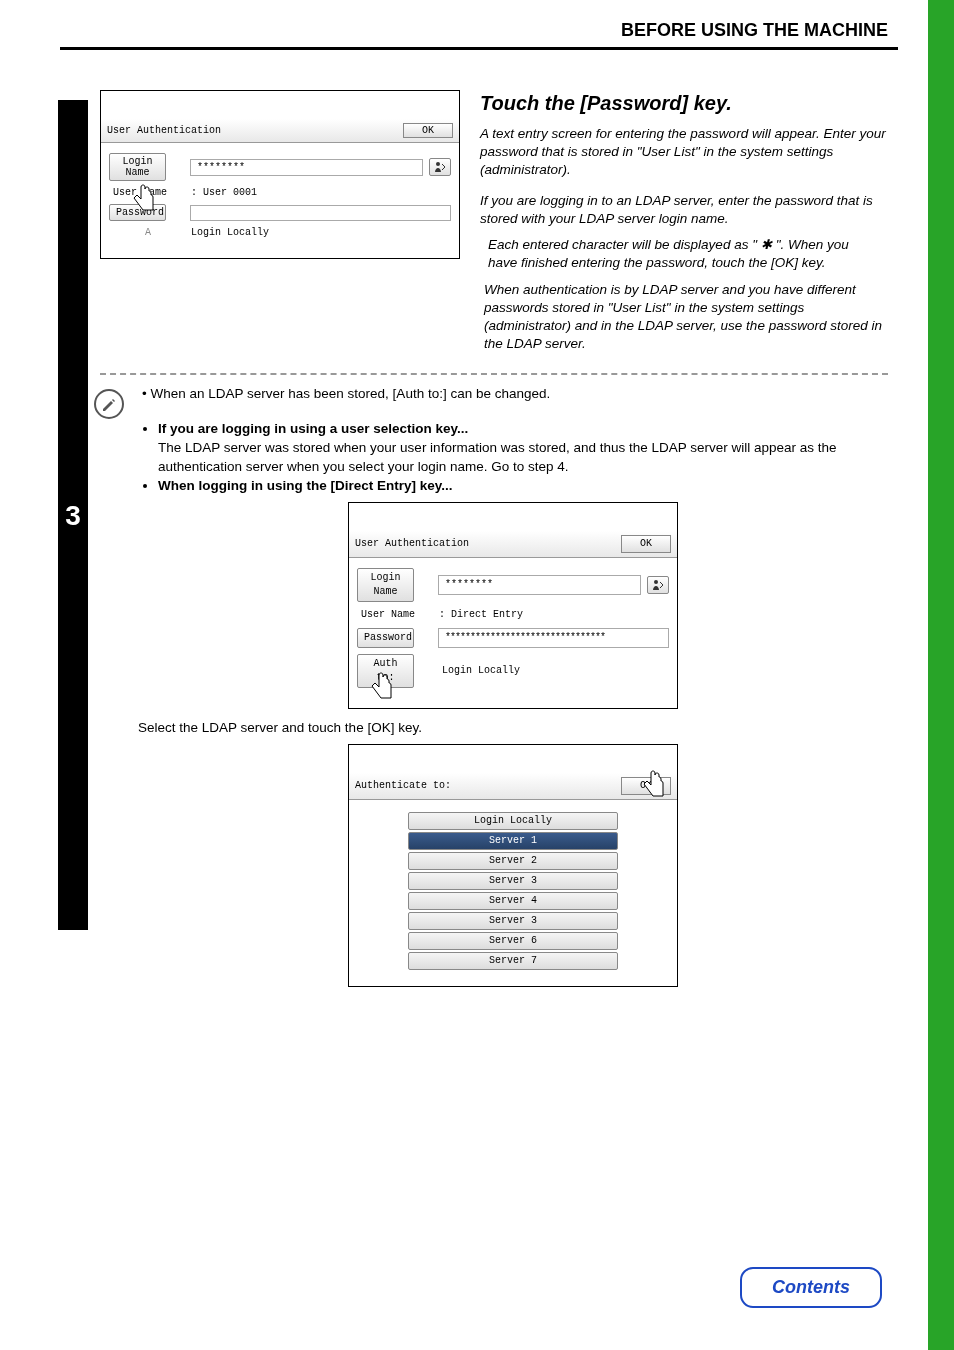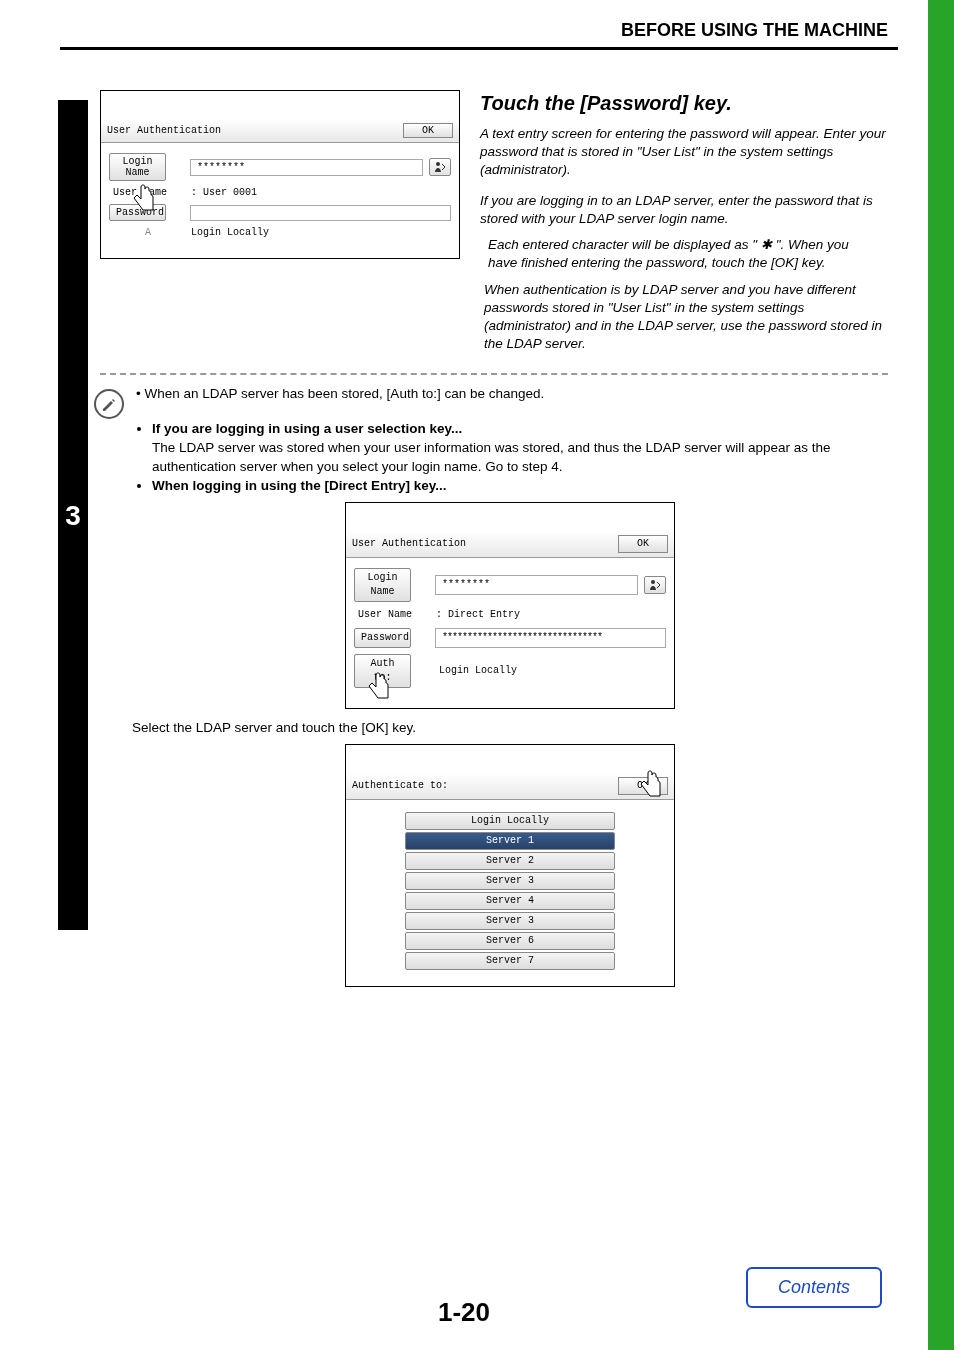--- a/index.html
+++ b/index.html
@@ -122,21 +122,21 @@
   .instr-title {
     font-weight: bold;
     font-size: 20px;
     margin: 0 0 8px 0;
   }
   .dashed-sep {
     border: none;
     border-top: 2px dashed #999;
     margin: 16px 0 10px 0;
   }
-  .note-row { display: flex; align-items: flex-start; gap: 8px; margin-left: -6px; }
+  .note-row { display: flex; align-items: flex-start; gap: 14px; margin-left: -6px; }
   .note-icon {
     width: 30px; height: 30px; border: 2px solid #555; border-radius: 50%;
     display: flex; align-items: center; justify-content: center;
     flex-shrink: 0; margin-top: 4px;
   }
   .bullets { font-size: 13.5px; line-height: 1.4; }
   .bullets ul { margin: 6px 0; padding-left: 20px; }
   .sub { margin-left: 18px; font-weight: normal; }
   .centered-panel { margin: 6px auto 10px auto; width: 330px; }
   .server-list .item {
@@ -157,24 +157,24 @@
     text-align: center;
     font-size: 26px;
     font-weight: bold;
     margin-top: 300px;
   }
   .contents-btn {
     position: absolute;
     right: 46px;
     bottom: 42px;
     border: 2px solid #1d49c4;
-    border-radius: 6px;
+    border-radius: 13px;
     padding: 8px 30px;
     color: #1d49c4;
-    font-weight: normal;
+    font-weight: bold;
     font-size: 18px;
     font-style: italic;
     background: #fff;
   }
   svg.hand { width: 32px; height: 36px; }
 </style>
 </head>
 <body>
 
 <div class="green-strip"></div>
@@ -317,15 +317,14 @@
                 <path d="M12 4v12l-4-4-3 3 9 12h10V14c0-2-2-2-2-2v-2c0-2-2-2-2-2V6c0-2-2-2-2-2s-2 0-2 2V4c0-2-2-2-2-2s-2 0-2 2z" fill="#fff" stroke="#000" stroke-width="1"></path>
               </svg>
           </div>
         </div>
 
       </div>
     </div>
 
   </div>
 
-  <div class="page-num">1-20</div>
   <div class="contents-btn">Contents</div>
 </div>
 
 </body></html>

